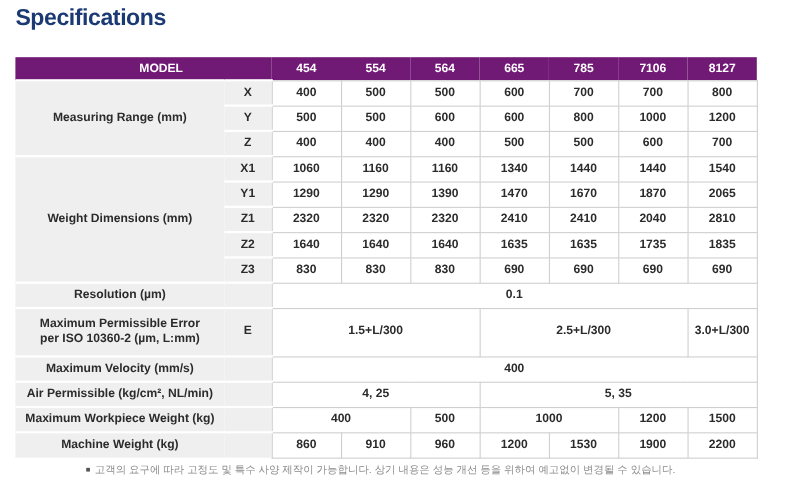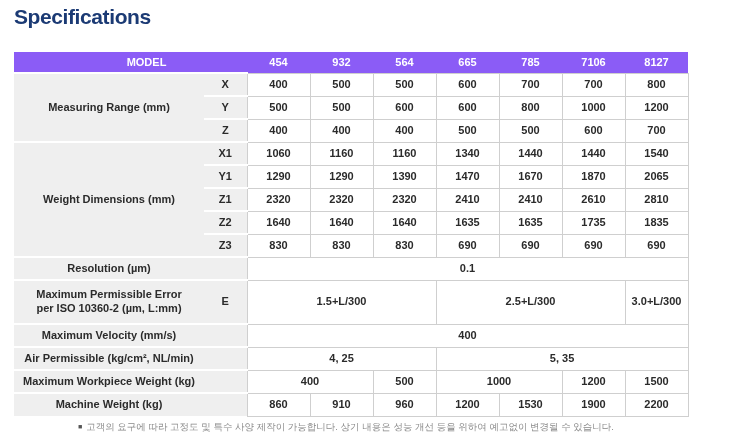--- a/index.html
+++ b/index.html
@@ -17,21 +17,21 @@
     font-size: 21px; font-weight: bold; letter-spacing: -0.4px;
     color: #1b3a74;
   }
 
   table.spec-table {
     position: absolute; left: 14px; top: 52px;
     width: 674px;
     border-collapse: collapse; table-layout: fixed;
   }
   .spec-table th {
-    background: #8b5cf6; color: #ffffff;
+    background: #701a75; color: #ffffff;
     font-size: 11px; font-weight: bold;
     height: 21px; padding: 0; text-align: center;
   }
   .spec-table th.model { text-indent: 32px; }
   .spec-table td {
     font-size: 11px; font-weight: bold; color: #2b2b2b;
     text-align: center; padding: 0; height: 23px;
     line-height: 1.25;
   }
   td.lbl, td.sub {
@@ -69,21 +69,21 @@
         <col style="width:63px">
       <col style="width:63px">
         <col style="width:63px">
         <col style="width:63px">
         <col style="width:63px">
     </colgroup>
     <thead>
       <tr>
         <th class="model" colspan="2">MODEL</th>
         <th>454</th>
-        <th>932</th>
+        <th>554</th>
         <th>564</th>
         <th>665</th>
         <th>785</th>
         <th>7106</th>
         <th>8127</th>
       </tr>
     </thead>
     <tbody>
       <tr>
         <td class="lbl" rowspan="3">Measuring Range (mm)</td>
@@ -138,21 +138,21 @@
         <td class="data">1870</td>
         <td class="data">2065</td>
       </tr>
       <tr>
         <td class="sub">Z1</td>
         <td class="data">2320</td>
         <td class="data">2320</td>
         <td class="data">2320</td>
         <td class="data">2410</td>
         <td class="data">2410</td>
-        <td class="data">2610</td>
+        <td class="data">2040</td>
         <td class="data">2810</td>
       </tr>
       <tr>
         <td class="sub">Z2</td>
         <td class="data">1640</td>
         <td class="data">1640</td>
         <td class="data">1640</td>
         <td class="data">1635</td>
         <td class="data">1635</td>
         <td class="data">1735</td>

